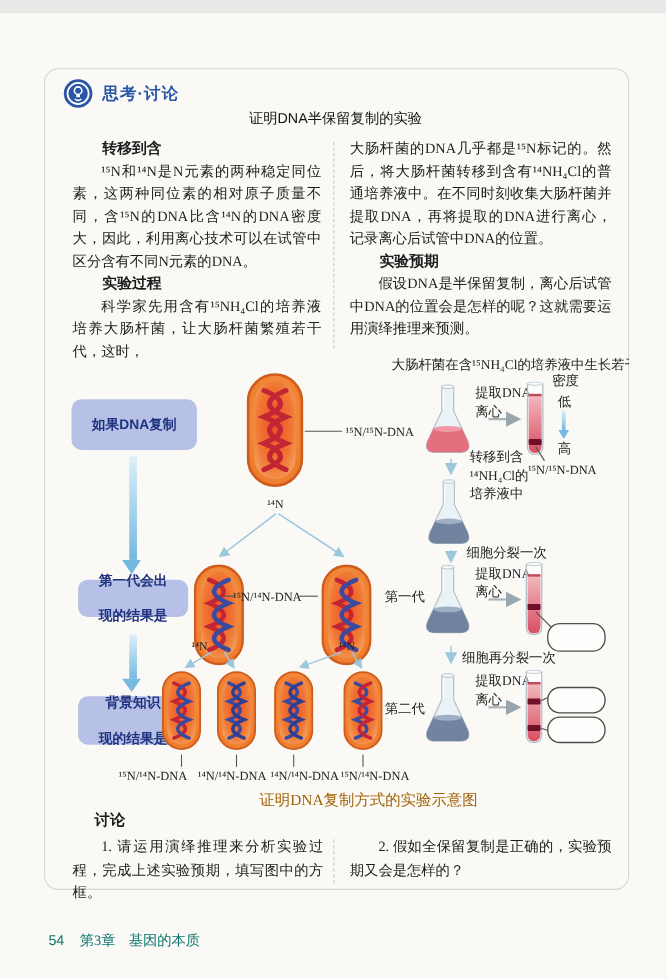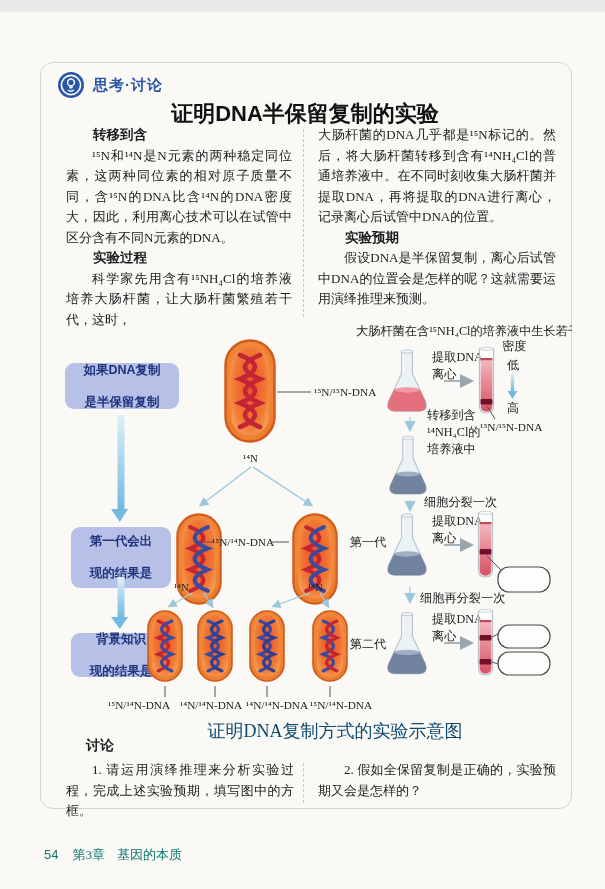--- a/index.html
+++ b/index.html
@@ -4,40 +4,40 @@
 <style>
   html,body{margin:0;padding:0;background:#e9e9e7;}
   .page{position:relative;width:605px;height:889px;margin:12px auto;background:#faf9f6;
         font-family:"Liberation Serif",serif;color:#1c1c1c;overflow:hidden;}
   .panel{position:absolute;left:40px;top:50px;width:530px;height:745px;
          border:1.5px solid #d6d5d1;border-radius:13px;background:transparent;}
   .tag-row{position:absolute;left:57px;top:59px;display:flex;align-items:center;gap:8px;}
   .tag-label{font-family:"Liberation Sans",sans-serif;font-weight:bold;font-size:15px;
              color:#2a56a8;letter-spacing:1px;}
   .main-title{position:absolute;left:40px;top:87px;width:530px;text-align:center;
-              font-family:"Liberation Sans",sans-serif;font-weight:bold;font-size:22px;color:#111;}
+              font-family:"Liberation Sans",sans-serif;font-weight:normal;font-size:13px;color:#111;}
   .col{position:absolute;top:113px;font-size:13px;line-height:20.5px;text-align:justify;}
   .col-left{left:66px;width:226px;}
   .col-right{left:318px;width:238px;}
   .col p{margin:0;text-indent:2em;}
   .col p.noindent{text-indent:0;}
   .subhead{margin:0;text-indent:2em;font-family:"Liberation Sans",sans-serif;
            font-size:13.5px;font-weight:bold;line-height:20.5px;}
   .v-divider{position:absolute;left:303px;border-left:1px dashed #c7c7c2;}
   .dv1{top:117px;height:188px;}
   .dv2{top:751px;height:40px;}
   .flowbox{position:absolute;background:#b7c0e6;border-radius:9px;color:#20337e;
            font-family:"Liberation Sans",sans-serif;font-weight:bold;font-size:12.5px;
            text-align:center;display:flex;flex-direction:column;justify-content:center;line-height:19px;gap:13px;}
   #fb1{left:65px;top:351px;width:114px;height:46px;}
-  #fb2{left:71px;top:515px;width:100px;height:61px;}
+  #fb2{left:71px;top:515px;width:100px;height:34px;}
   #fb3{left:71px;top:621px;width:100px;height:44px;}
   .diagram-svg{position:absolute;left:40px;top:303px;width:532px;height:402px;}
   .caption{position:absolute;left:100px;top:707px;width:470px;text-align:center;
-           font-size:18px;color:#0c4a6e;}
+           font-size:14px;color:#a16207;}
   .disc-h{position:absolute;left:86px;top:725px;font-family:"Liberation Sans",sans-serif;
           font-weight:bold;font-size:14px;}
   .disc{position:absolute;top:748px;font-size:13px;line-height:20.5px;text-align:justify;}
   .disc-1{left:66px;width:228px;}
   .disc-2{left:318px;width:238px;}
   .disc p{margin:0;text-indent:2em;}
   .footer{position:absolute;left:44px;top:834px;font-size:13px;color:#0f766e;}
   .footer .pn{font-family:"Liberation Sans",sans-serif;margin-right:14px;}
   .footer .ch{margin-right:12px;}
   
@@ -82,21 +82,20 @@
   </div>
 
   <div class="col col-right">
     <p class="noindent">大肠杆菌的DNA几乎都是¹⁵N标记的。然后，将大肠杆菌转移到含有¹⁴NH₄Cl的普通培养液中。在不同时刻收集大肠杆菌并提取DNA，再将提取的DNA进行离心，记录离心后试管中DNA的位置。</p>
     <h4 class="subhead">实验预期</h4>
     <p>假设DNA是半保留复制，离心后试管中DNA的位置会是怎样的呢？这就需要运用演绎推理来预测。</p>
   </div>
 
   <div class="flowbox" id="fb1">
     <span>如果DNA复制</span>
-    <span>是半保留复制</span>
   </div>
   <div class="flowbox" id="fb2">
     <span>第一代会出</span>
     <span>现的结果是</span>
   </div>
   <div class="flowbox" id="fb3">
     <span>背景知识</span>
     <span>现的结果是</span>
   </div>
 

